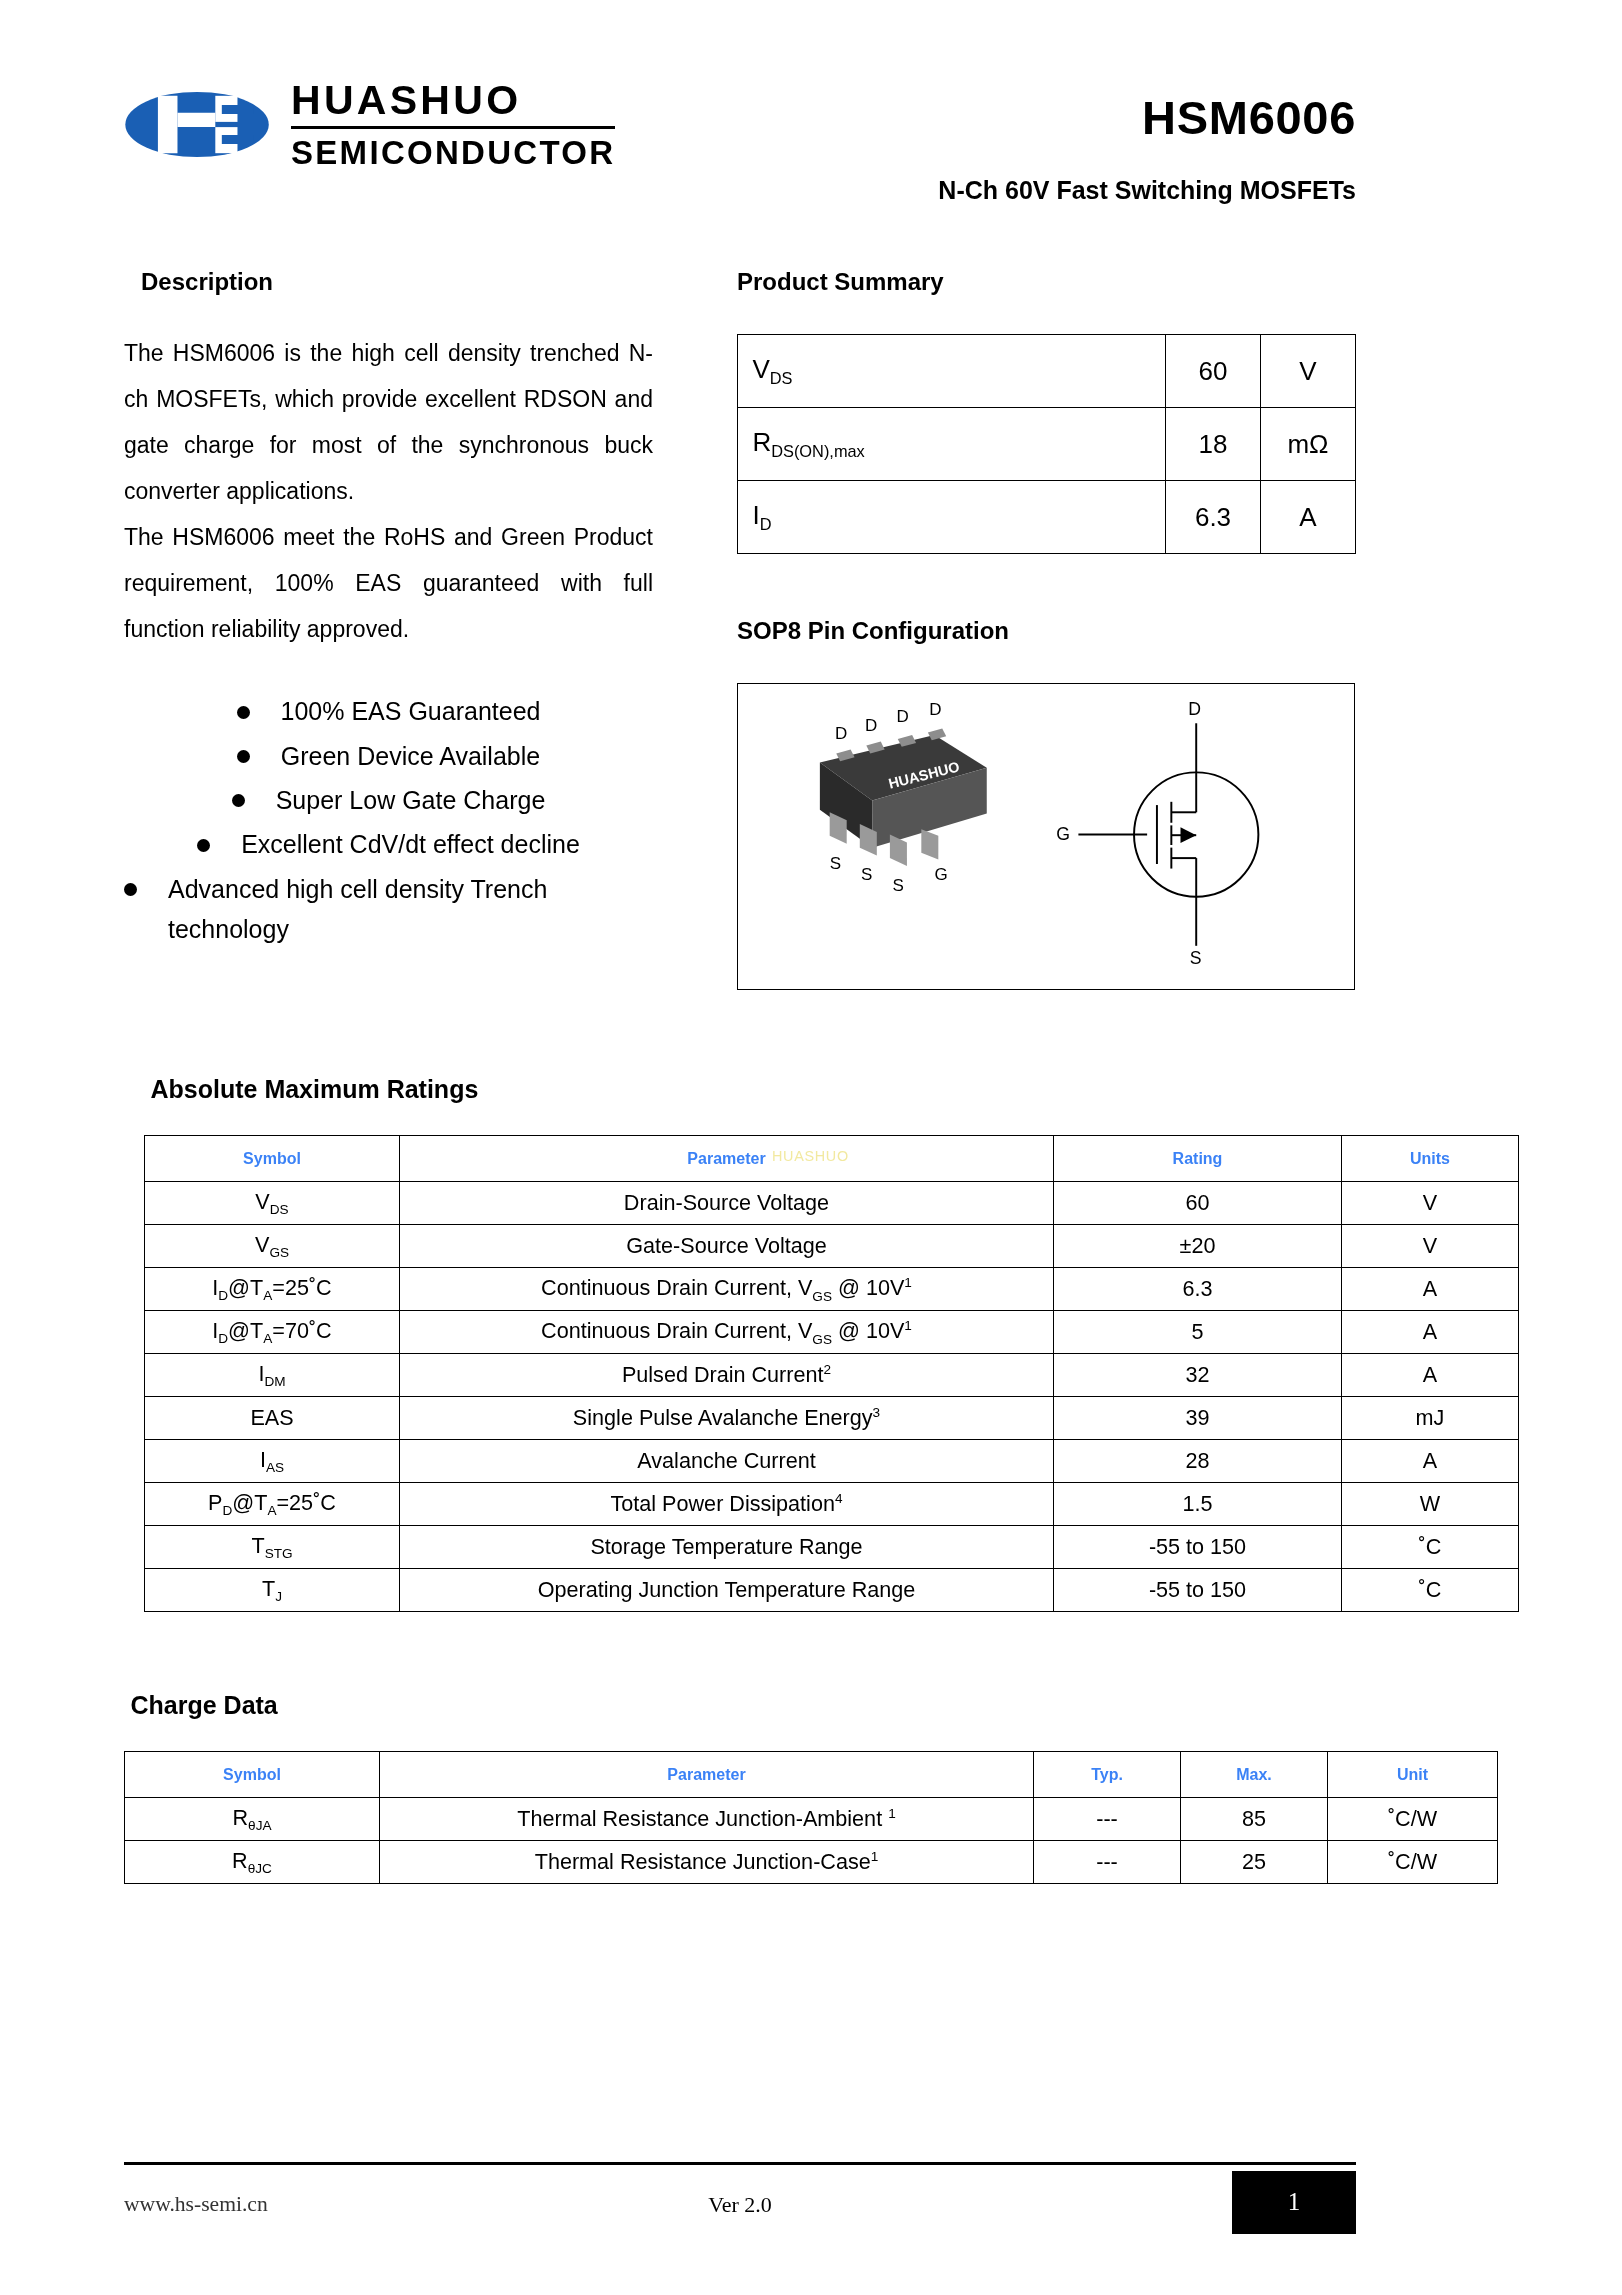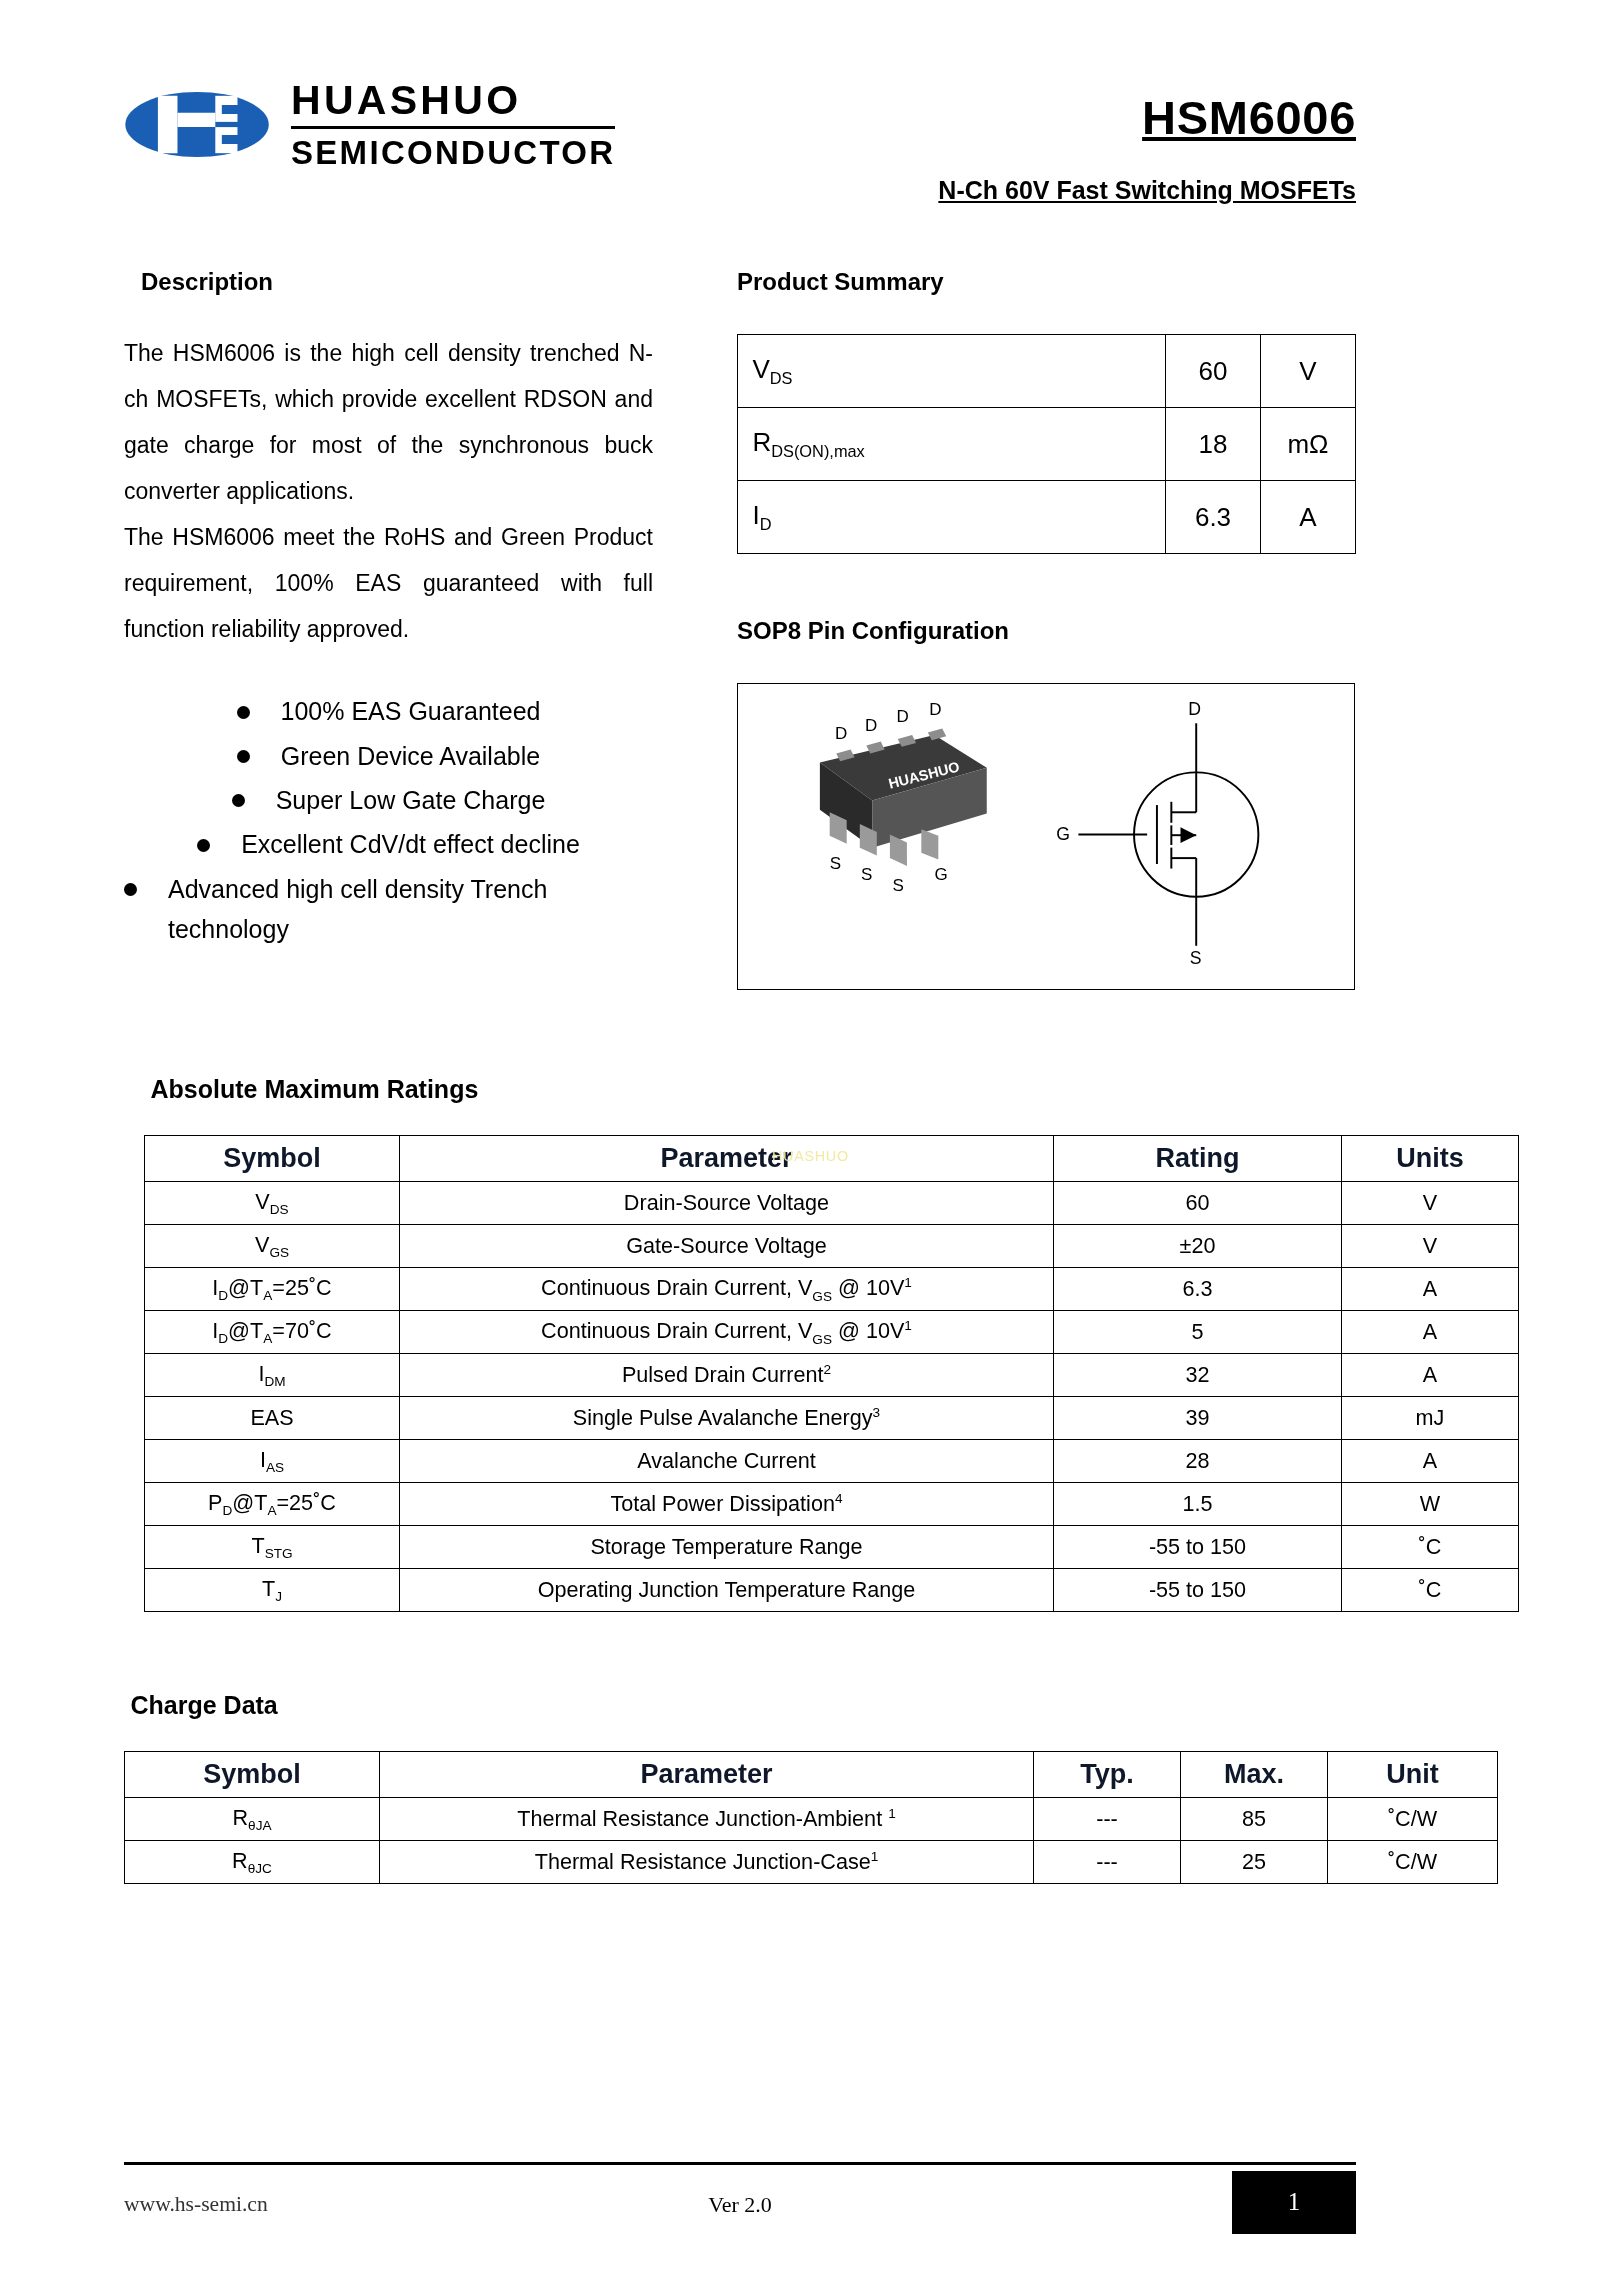--- a/index.html
+++ b/index.html
@@ -29,21 +29,21 @@
   .brand { display: flex; align-items: center; gap: 17px; }
   .logo-mark { width: 150px; height: 105px; }
   .brand-text { display: flex; flex-direction: column; line-height: 1.0; }
   .brand-top {
     font-size: 41px; font-weight: bold; letter-spacing: 3.3px;
     border-bottom: 3.3px solid #000; padding-bottom: 5.2px;
   }
   .brand-bottom {
     font-size: 33px; font-weight: bold; letter-spacing: 2.3px; padding-top: 6.5px;
   }
-  .header-right { text-align: right; padding-top: 18.3px; text-decoration: underline; }
+  .header-right { text-align: right; padding-top: 18.3px; }
   .part-number { font-size: 47px; font-weight: bold; letter-spacing: 0.7px; }
   .part-tagline { font-size: 25px; font-weight: bold; margin-top: 31px; }
 
   
   .body-cols {
     display: flex;
     margin-top: 63px;
     gap: 84px;
   }
   .col-left { width: 684px; }
@@ -112,21 +112,21 @@
     table-layout: fixed;
     margin-left: 0px;
   }
   .dtable th, .dtable td {
     border: 1.3px solid #000;
     font-size: 21.6px;
     text-align: center;
     height: 43px;
     padding: 1.3px 3.9px;
   }
-  .dtable th { color: #0f172a; font-weight: bold; font-size: 27px; height: 46px; }
+  .dtable th { color: #3b82f6; font-weight: bold; font-size: 16px; height: 46px; }
   .watermark {
     position: absolute;
     left: 772px;
     top: 1148px;
     font-size: 14.4px;
     color: #f2e9a0;
     letter-spacing: 0.7px;
   }
 
   

